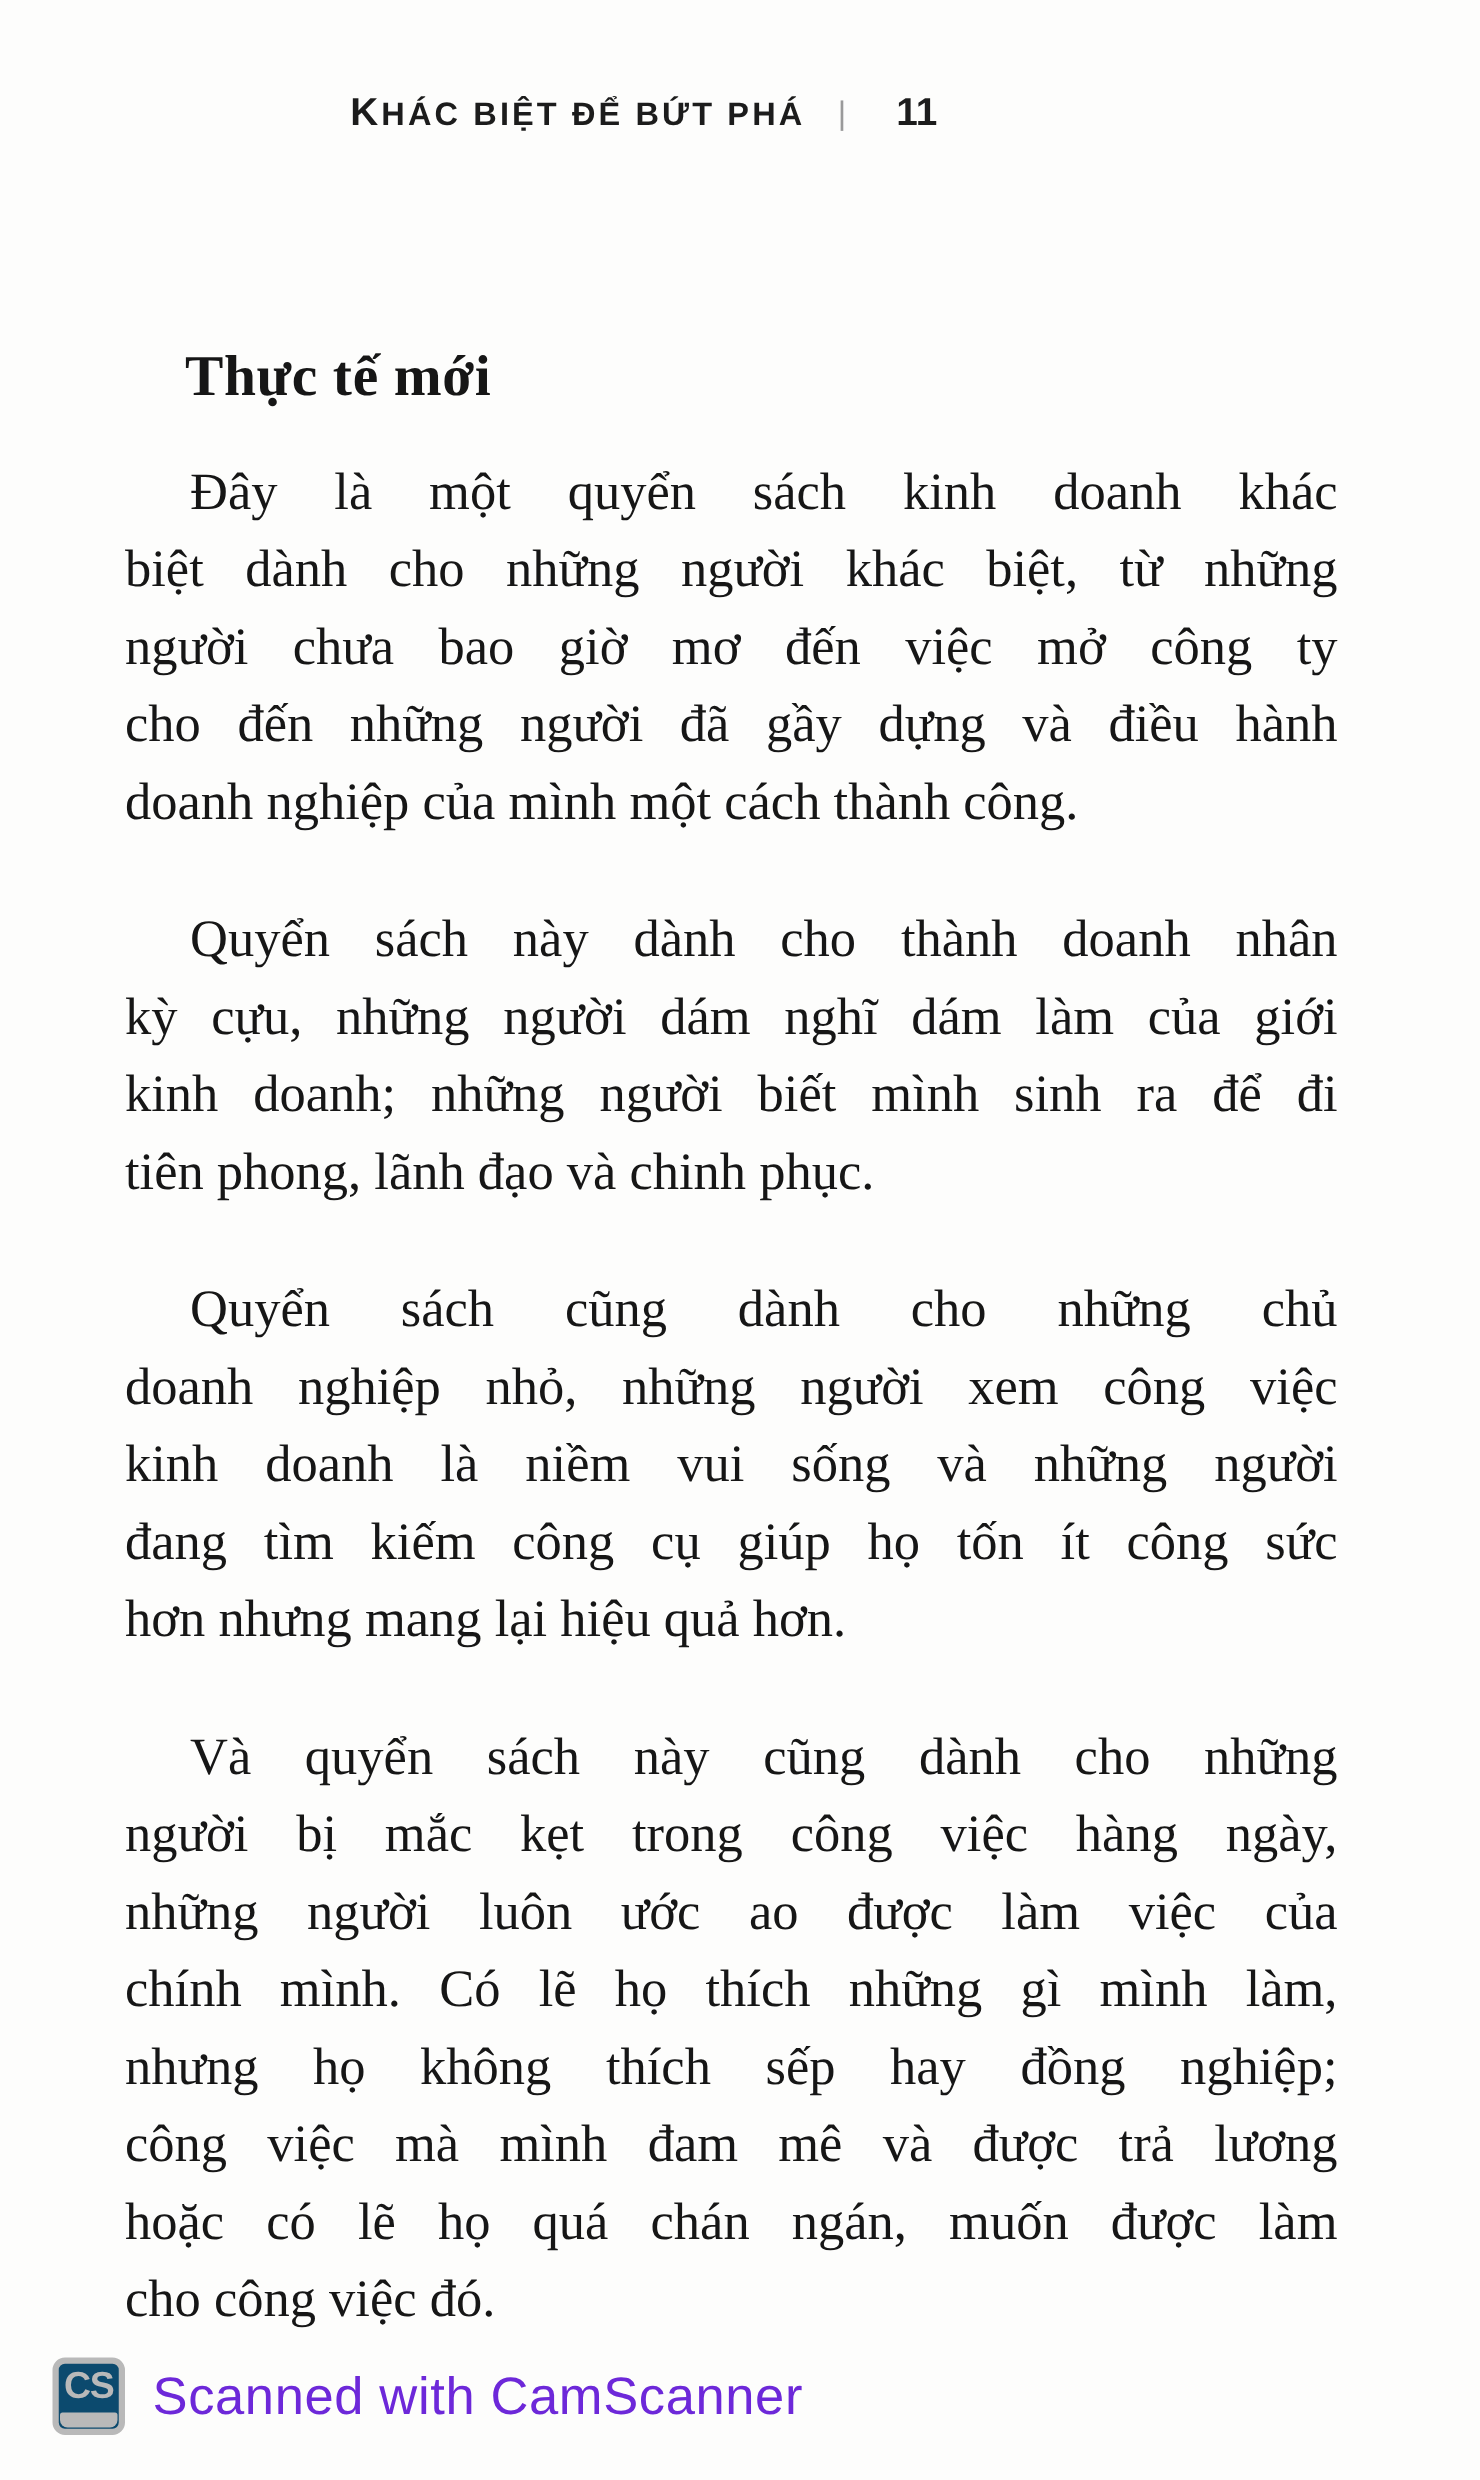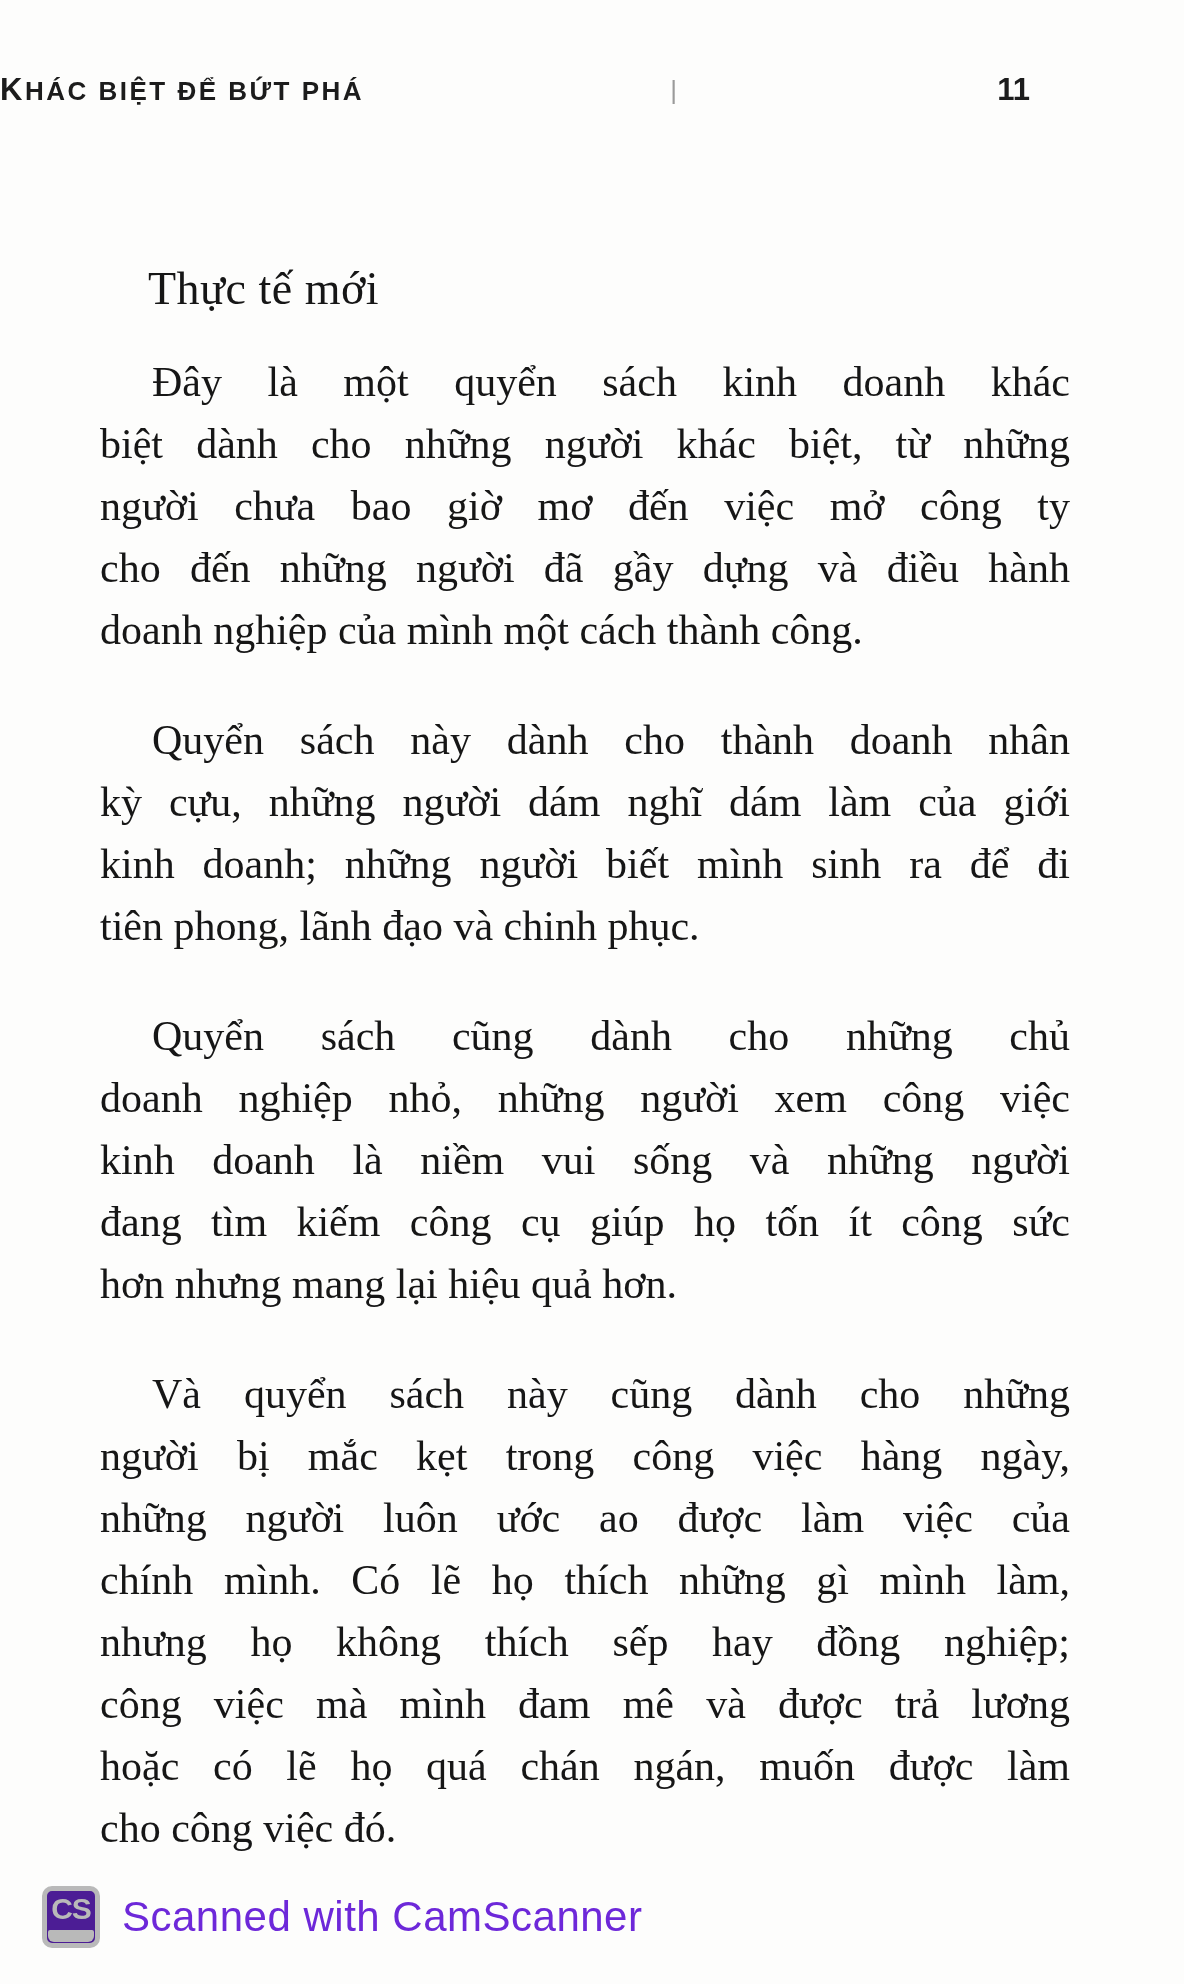--- a/index.html
+++ b/index.html
@@ -16,21 +16,21 @@
     font-family: "Liberation Serif", serif;
     color: #161616;
   }
   
   .running-header {
     position: absolute;
     top: 72px;
     left: 0;
     right: 154px;
     display: flex;
-    justify-content: space-between;
+    justify-content: center;
     align-items: baseline;
     font-family: "Liberation Sans", sans-serif;
     color: #1c1c1c;
   }
   .header-title {
     font-weight: 700;
     font-size: 26px;
     letter-spacing: 2.5px;
   }
   .header-title::first-letter {
@@ -50,22 +50,22 @@
   }
   
   .text-column {
     position: absolute;
     top: 262px;
     left: 100px;
     width: 986px;
   }
   .heading {
     font-size: 46px;
-    font-weight: 400;
-    margin: 0 0 36px 48px;
+    font-weight: 700;
+    margin: 12px 0 36px 48px;
     letter-spacing: 0.5px;
   }
   .para {
     margin: 0 16px 48px 0;
     font-size: 42px;
     line-height: 62px;
   }
   .line {
     text-align: justify;
     text-align-last: justify;
@@ -85,21 +85,21 @@
     display: flex;
     align-items: center;
     gap: 22px;
   }
   .cs-logo {
     position: relative;
     width: 48px;
     height: 52px;
     border: 5px solid #b9b9b9;
     border-radius: 10px;
-    background: #4c1d95;
+    background: #0c4a6e;
   }
   .cs-text {
     position: absolute;
     top: 1px;
     left: 0;
     right: 0;
     text-align: center;
     font-family: "Liberation Sans", sans-serif;
     font-weight: 700;
     font-size: 30px;

